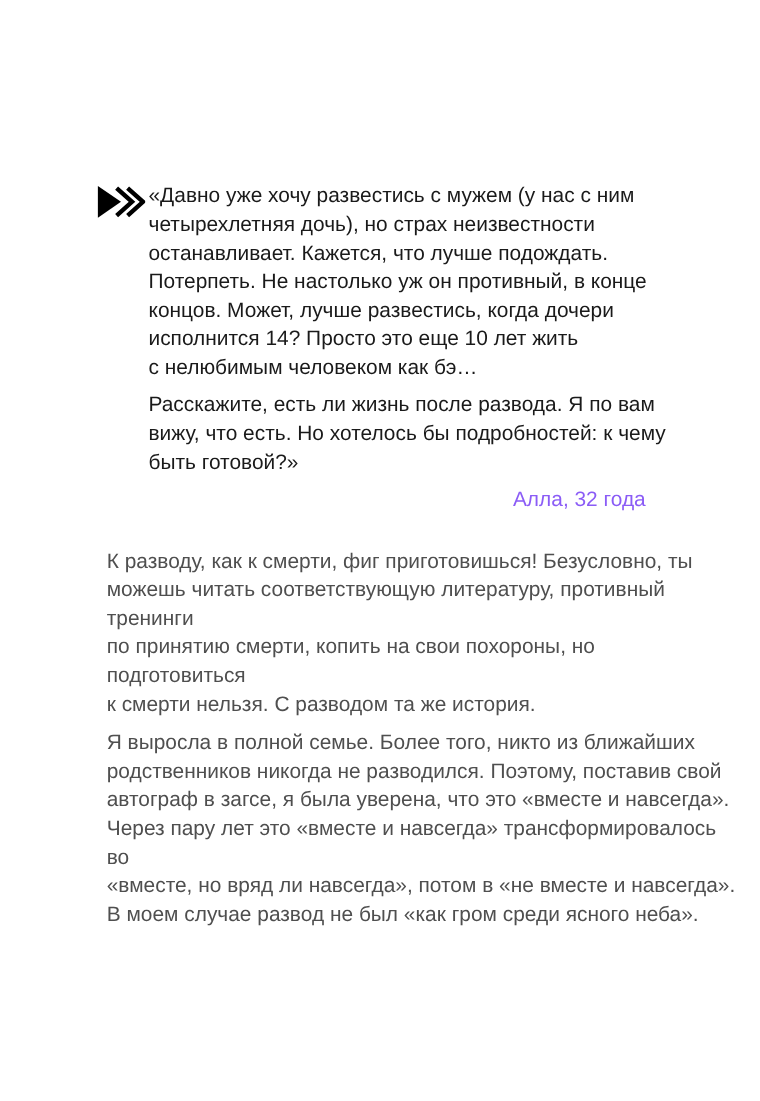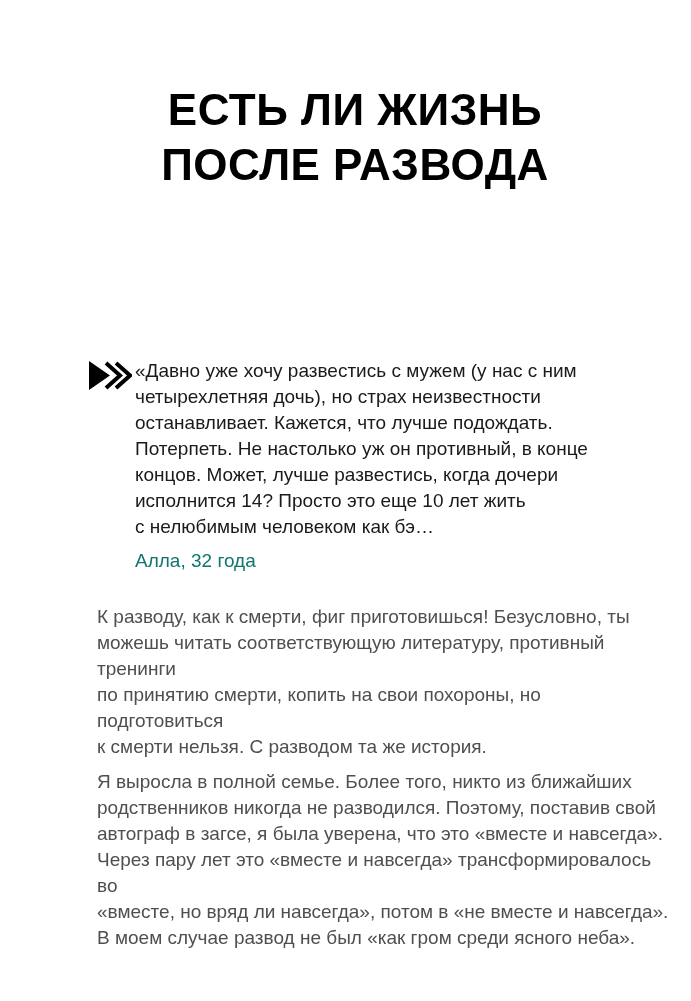--- a/index.html
+++ b/index.html
@@ -44,61 +44,62 @@
     color: #1a1a1a;
   }
   .quote-text p {
     margin: 0;
     white-space: pre-line;
   }
   .quote-text p + p { margin-top: 8px; }
   .attribution {
     width: 452px;
     margin-top: 8px;
-    text-align: left;
+    text-align: right;
     font-size: 19px;
     line-height: 26px;
-    color: #0f766e;
+    color: #8b5cf6;
   }
   .body-text {
     margin: 30px 20px 0 97px;
     font-size: 19px;
     line-height: 26px;
     color: #4f4f4f;
   }
   .body-text p {
     margin: 0;
     white-space: pre-line;
   }
   .body-text p + p { margin-top: 9px; }
 </style>
 </head>
 <body>
 
 <div class="page">
 
-  <h1 class="title">ЕСТЬ ЛИ ЖИЗНЬ
-ПОСЛЕ РАЗВОДА</h1>
 
   <div class="quote">
     <span class="quote-icon">
       <svg width="44" height="31" viewBox="0 0 44 31" xmlns="http://www.w3.org/2000/svg">
         <polygon points="1,1 22,15.5 1,30" fill="#000000"></polygon>
         <polyline points="18,3 32,15.5 18,28" fill="none" stroke="#000000" stroke-width="4"></polyline>
         <polyline points="28,3 42,15.5 28,28" fill="none" stroke="#000000" stroke-width="4"></polyline>
       </svg>
     </span>
     <div class="quote-text">
       <p>«Давно уже хочу развестись с мужем (у нас с ним
 четырехлетняя дочь), но страх неизвестности
 останавливает. Кажется, что лучше подождать.
 Потерпеть. Не настолько уж он противный, в конце
 концов. Может, лучше развестись, когда дочери
 исполнится 14? Просто это еще 10 лет жить
 с нелюбимым человеком как бэ…</p>
+      <p>Расскажите, есть ли жизнь после развода. Я по вам
+вижу, что есть. Но хотелось бы подробностей: к чему
+быть готовой?»</p>
       <div class="attribution">Алла, 32 года</div>
     </div>
   </div>
 
   <div class="body-text">
     <p>К разводу, как к смерти, фиг приготовишься! Безусловно, ты
 можешь читать соответствующую литературу, противный тренинги
 по принятию смерти, копить на свои похороны, но подготовиться
 к смерти нельзя. С разводом та же история.</p>
     <p>Я выросла в полной семье. Более того, никто из ближайших

